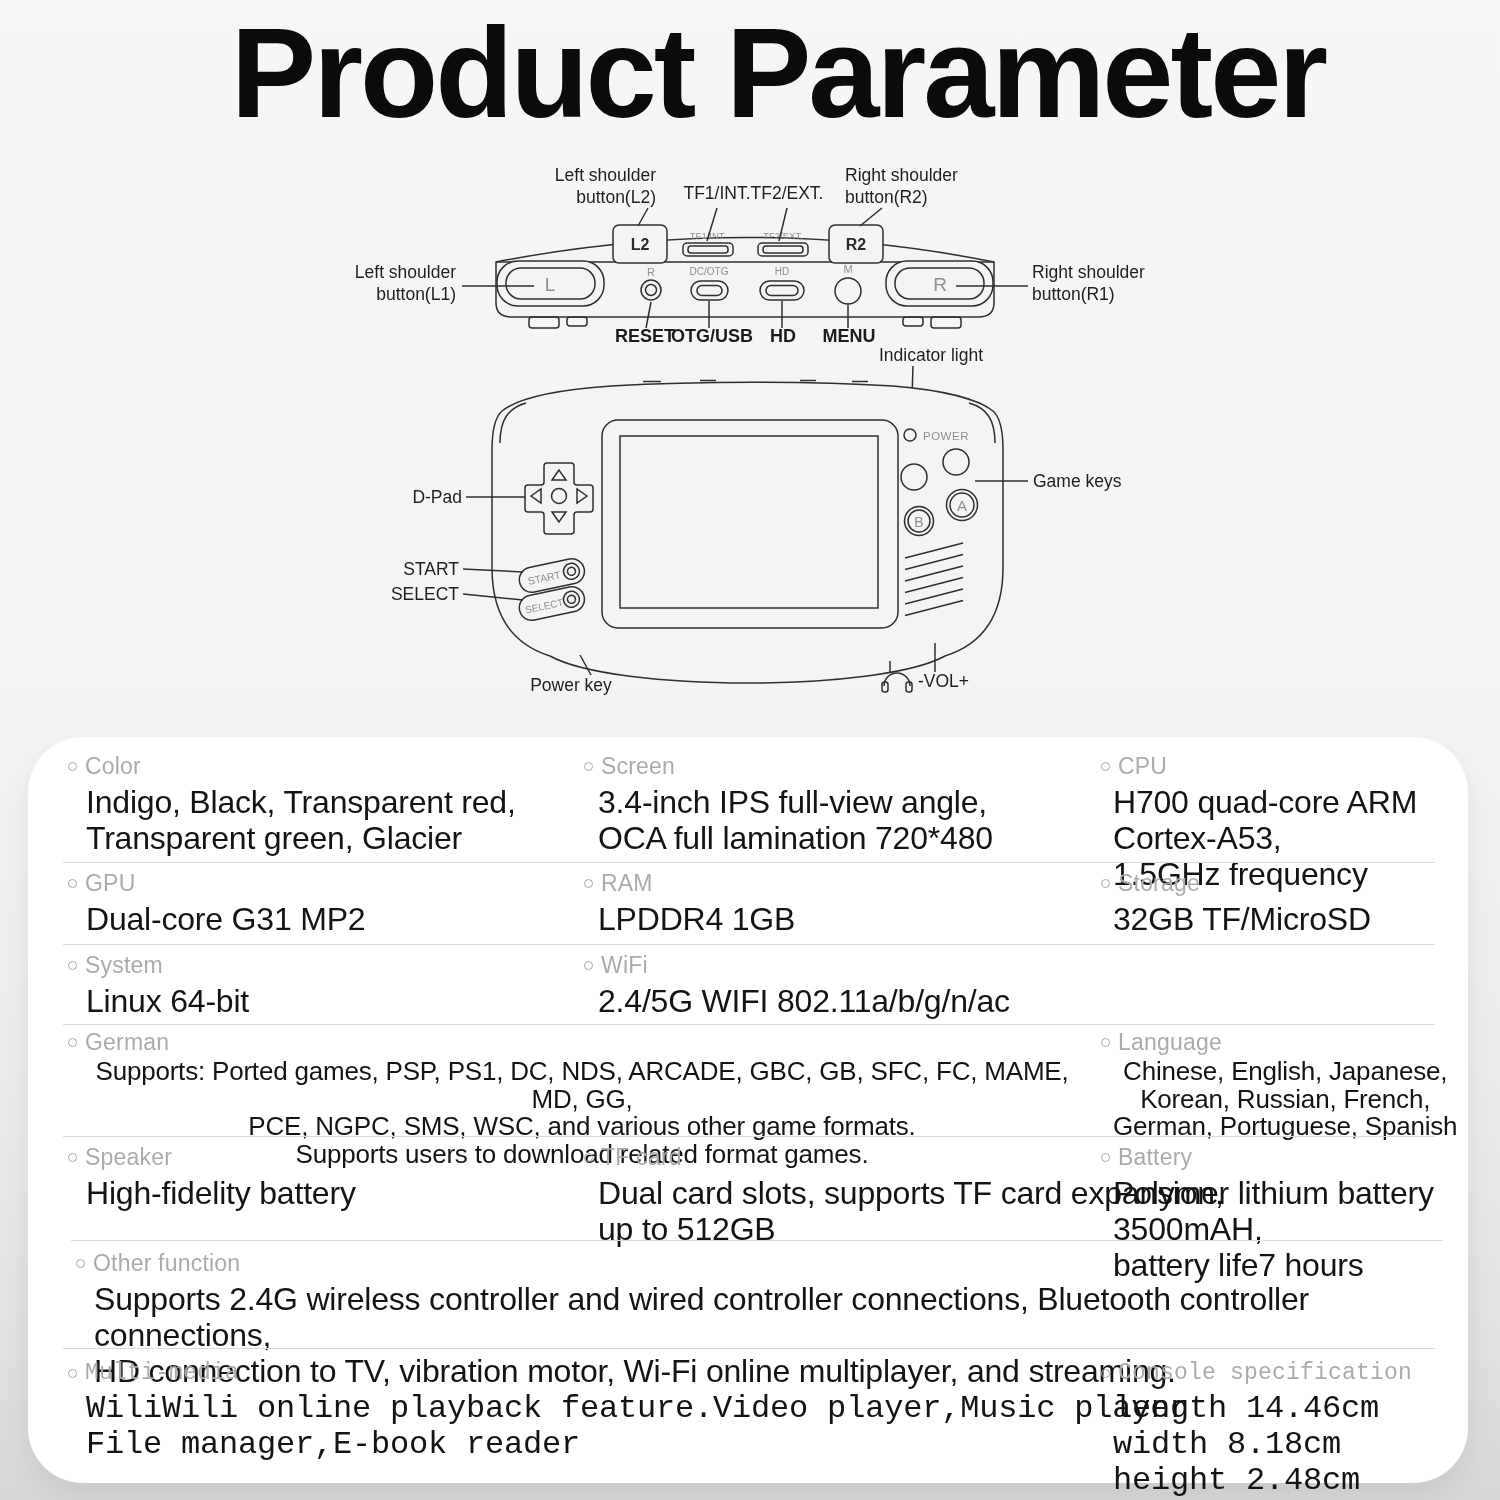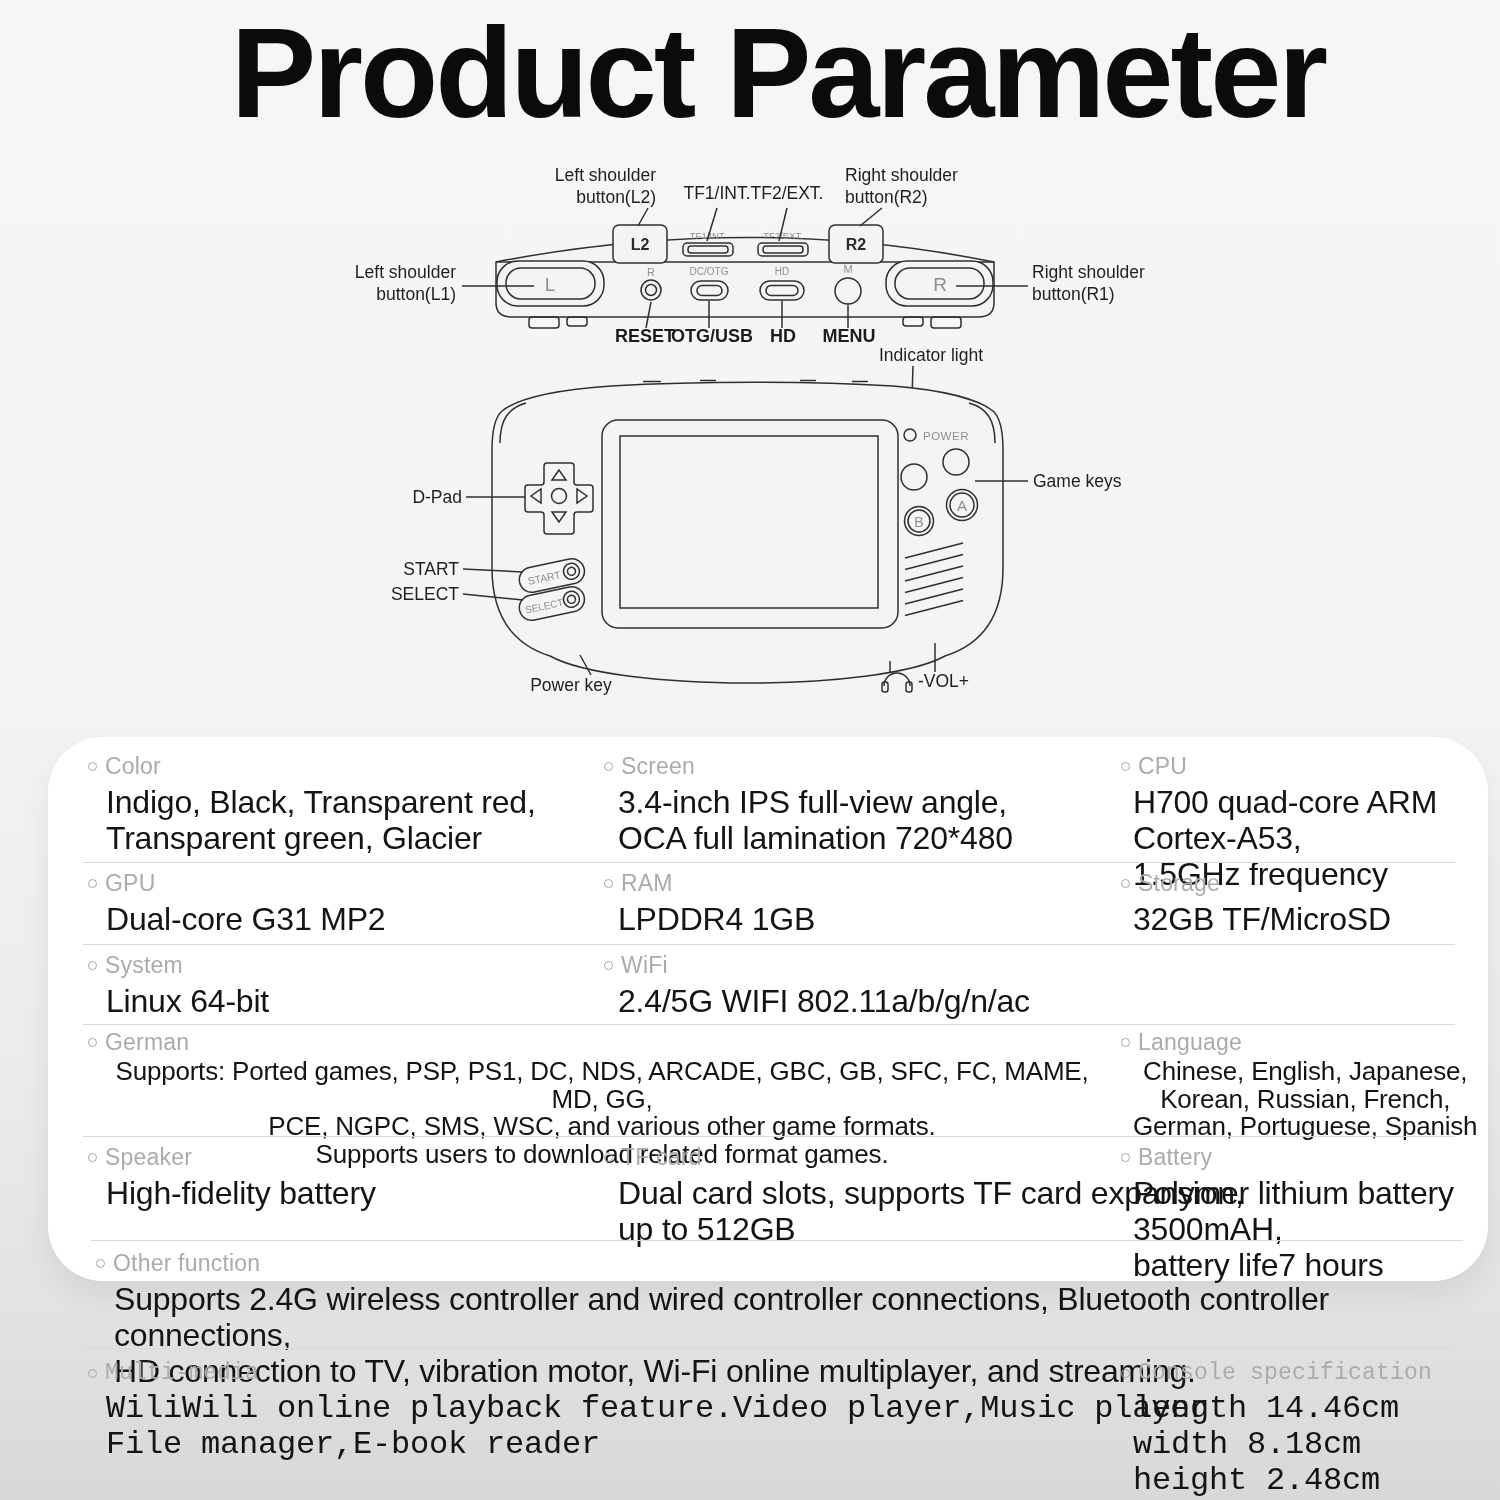--- a/index.html
+++ b/index.html
@@ -15,21 +15,21 @@
   svg.diagram{position:absolute;left:0;top:0;width:1500px;height:1500px;}
   svg .ol{stroke:#2f2f2f;stroke-width:1.5;fill:none;}
   svg .bg{fill:#f4f4f5;}
   svg text{stroke:none;font-family:"Liberation Sans","DejaVu Sans",sans-serif;}
   svg .cl{font-size:17.5px;fill:#1f1f1f;font-weight:500;}
   svg .clb{font-size:18px;fill:#1c1c1c;font-weight:600;}
   svg .dev{fill:#8f8f8f;}
   svg .devd{fill:#2a2a2a;font-weight:700;font-size:16px;}
   
   .card{
-    position:absolute;left:48px;top:737px;width:1440px;height:544px;
+    position:absolute;left:28px;top:737px;width:1440px;height:746px;
     background:#ffffff;border-radius:55px;box-shadow:0 14px 30px rgba(0,0,0,0.07);
   }
   .row{position:absolute;left:0;width:100%;}
   .row.divided::before{content:"";position:absolute;top:0;left:35px;right:33px;height:1px;background:#dadada;}
   .r1{top:0;height:125px;}
   .r2{top:125px;height:82px;}
   .r3{top:207px;height:80px;text-align:right;}
   .r4{top:287px;height:112px;}
   .r5{top:399px;height:104px;}
   .r6{top:503px;height:108px;margin-left:8px;}

